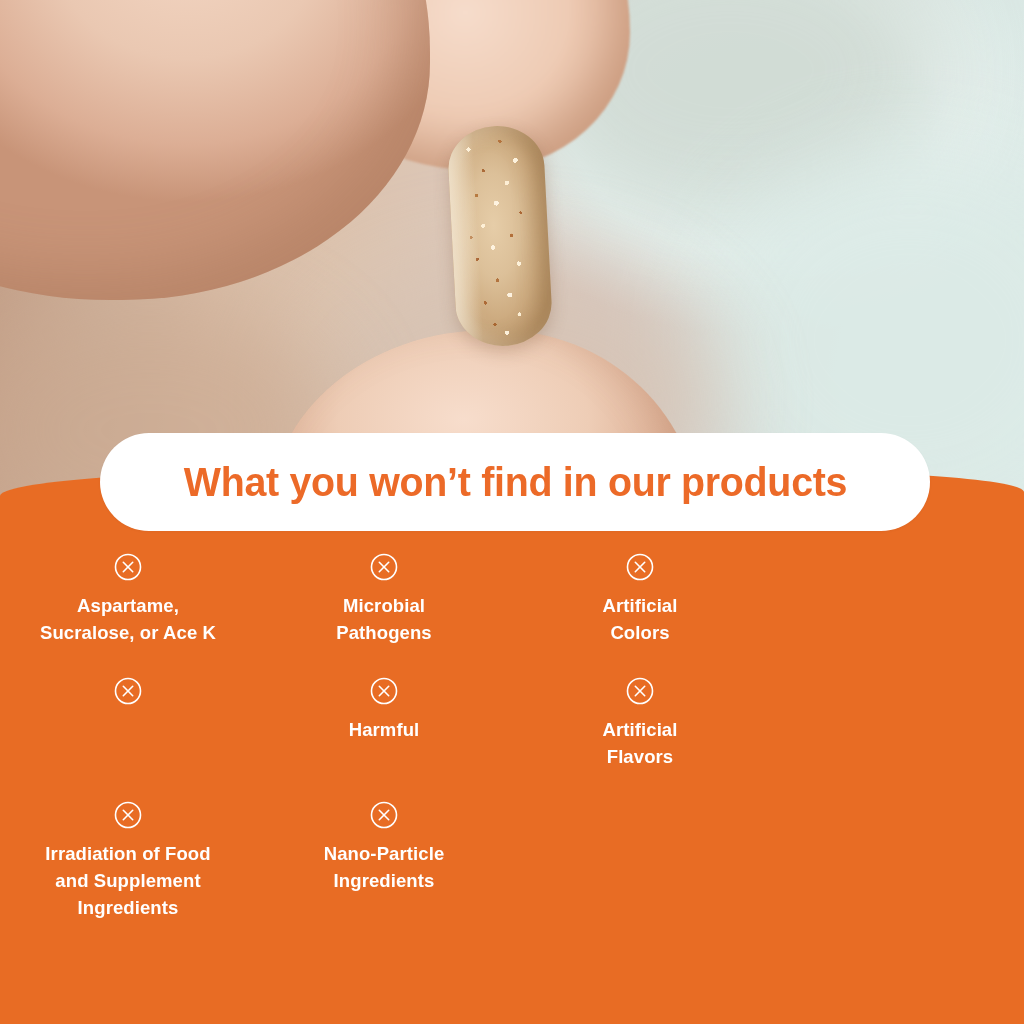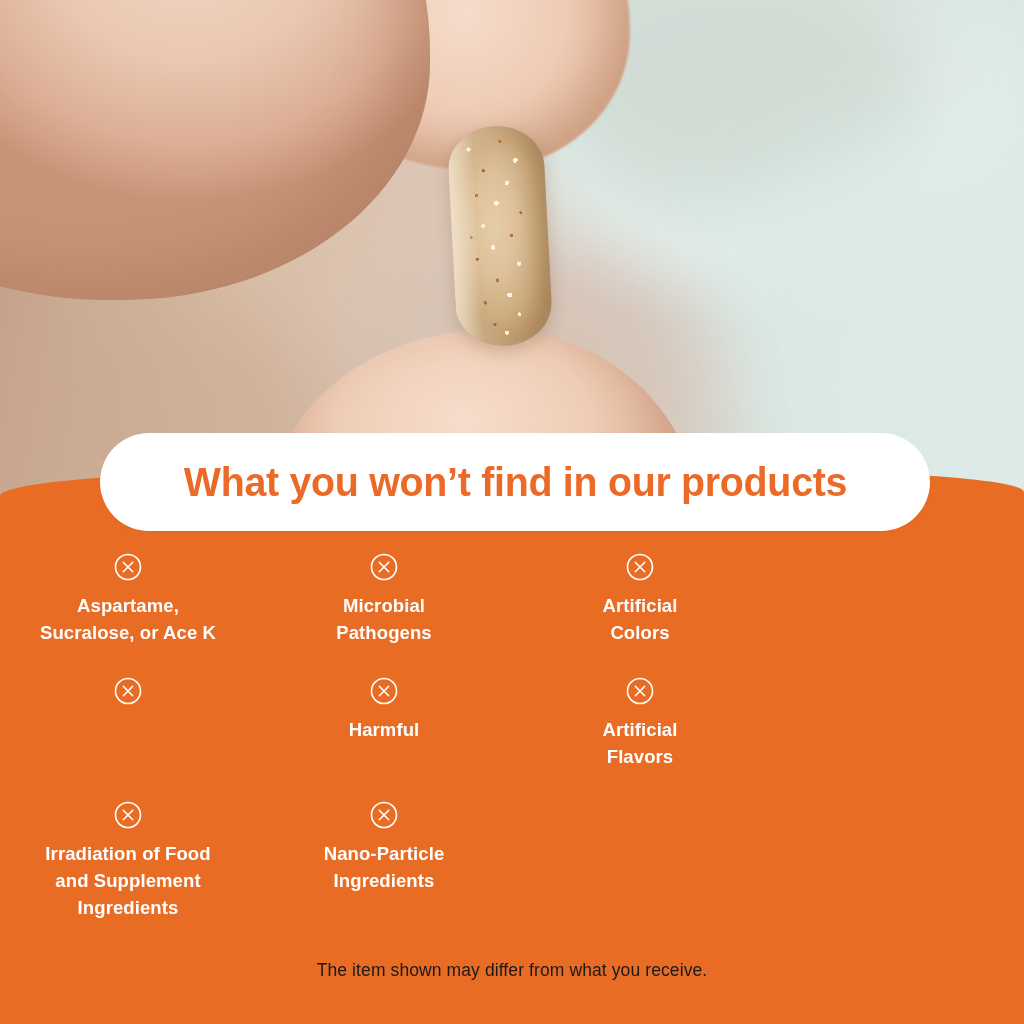--- a/index.html
+++ b/index.html
@@ -345,15 +345,14 @@
           <line x1="10.3" y1="10.3" x2="19.7" y2="19.7" stroke-width="1.6" stroke-linecap="round"></line>
           <line x1="19.7" y1="10.3" x2="10.3" y2="19.7" stroke-width="1.6" stroke-linecap="round"></line>
         </svg>
         <div class="cell-label">Nano-Particle
 Ingredients</div>
       </div>
     </div>
 
   </div>
 
-  <div class="footer">The item shown may differ from what you receive.</div>
 
 </div>
 
 </body></html>

